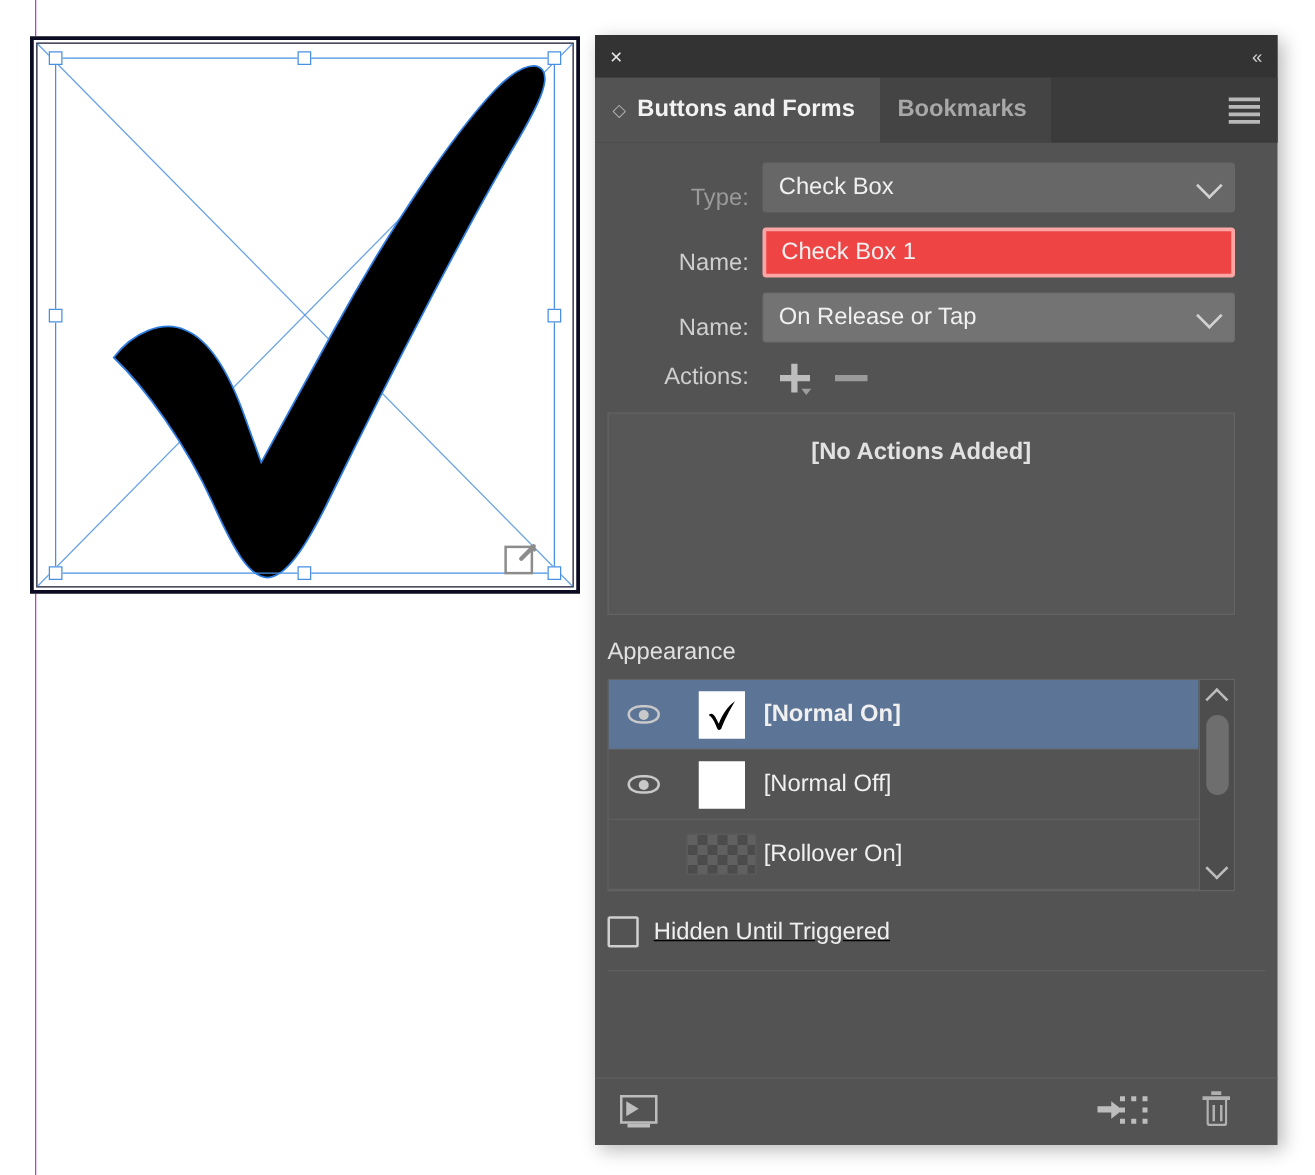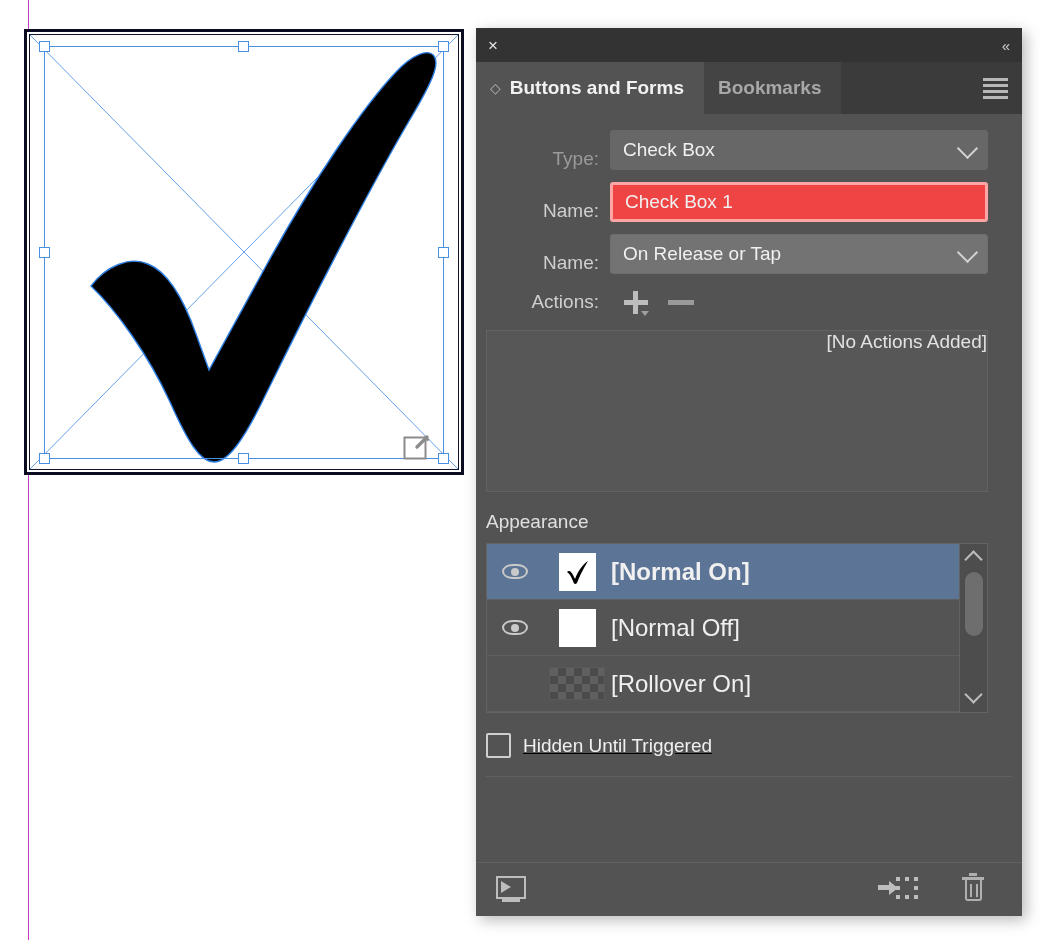--- a/index.html
+++ b/index.html
@@ -101,21 +101,21 @@
   .plus-v { position: absolute; left: 17px; top: 5px; width: 5px; height: 23px; background: #bdbdbd; }
   .plus-caret {
     position: absolute; left: 25px; top: 25px; width: 0; height: 0;
     border-left: 4px solid transparent; border-right: 4px solid transparent;
     border-top: 5px solid #9e9e9e;
   }
   .minus-h { position: absolute; left: 6px; top: 14px; width: 26px; height: 5px; background: #9a9a9a; }
 
   .actions-box {
     margin: 8px 34px 0 10px; height: 162px; background: #575757;
-    border: 1px solid #636363; display: flex; justify-content: flex-end; 
+    border: 1px solid #636363; display: flex; justify-content: center; padding-top: 20px; font-weight: bold;
   }
   .actions-empty { font-size: 19px; color: #e2e2e2; }
 
   .section-title { margin: 19px 0 10px 10px; font-size: 19px; color: #e0e0e0; }
 
   .appearance-wrap {
     margin: 0 34px 0 10px; border: 1px solid #636363; display: flex; height: 170px;
   }
   .states { flex: 1; }
   .state-row { display: flex; align-items: center; height: 56px; border-bottom: 1px solid #5f5f5f; }
@@ -134,21 +134,21 @@
   .thumb-transparent {
     width: 56px; height: 33px;
     background-image:
       linear-gradient(45deg, #4b4b4b 25%, transparent 25%, transparent 75%, #4b4b4b 75%),
       linear-gradient(45deg, #4b4b4b 25%, transparent 25%, transparent 75%, #4b4b4b 75%);
     background-size: 16px 16px;
     background-position: 0 0, 8px 8px;
     background-color: #606060;
     border: 1px solid #5a5a5a;
   }
-  .state-name { font-size: 24px; color: #f0f0f0; }
+  .state-name { font-size: 19px; color: #f0f0f0; }
   .state-row.selected .state-name { font-weight: bold; }
 
   .list-scrollbar {
     width: 28px; background: #4d4d4d; border-left: 1px solid #636363;
     display: flex; flex-direction: column; align-items: center; justify-content: space-between;
     padding: 5px 0; cursor: pointer;
   }
   .sb-arrow { width: 13px; height: 13px; border-right: 2.2px solid #bdbdbd; border-bottom: 2.2px solid #bdbdbd; }
   .sb-up { transform: rotate(-135deg); margin-top: 4px; }
   .sb-down { transform: rotate(45deg); margin-bottom: 6px; }

